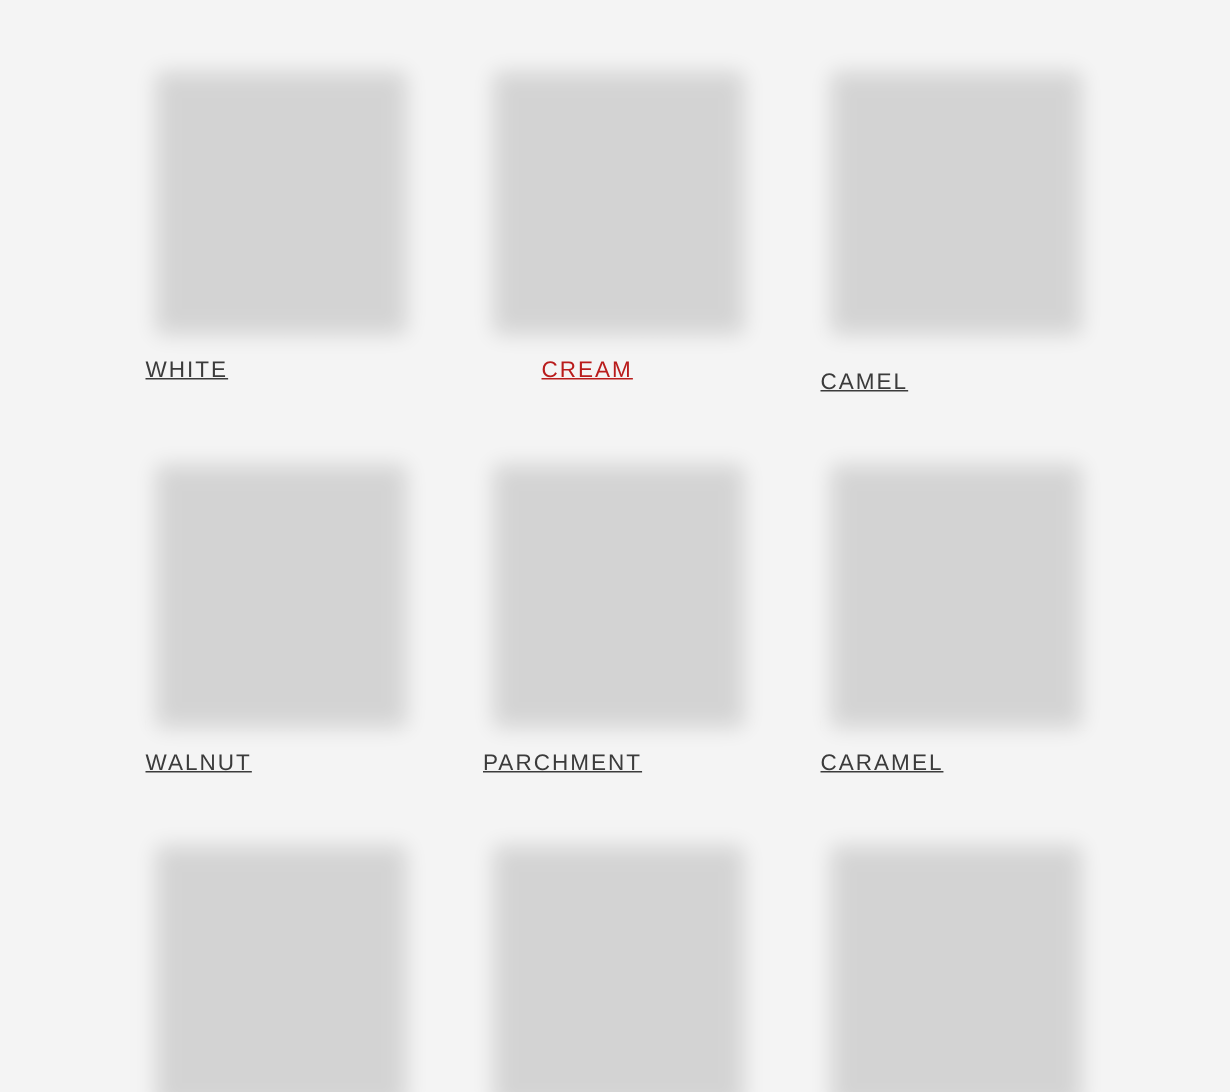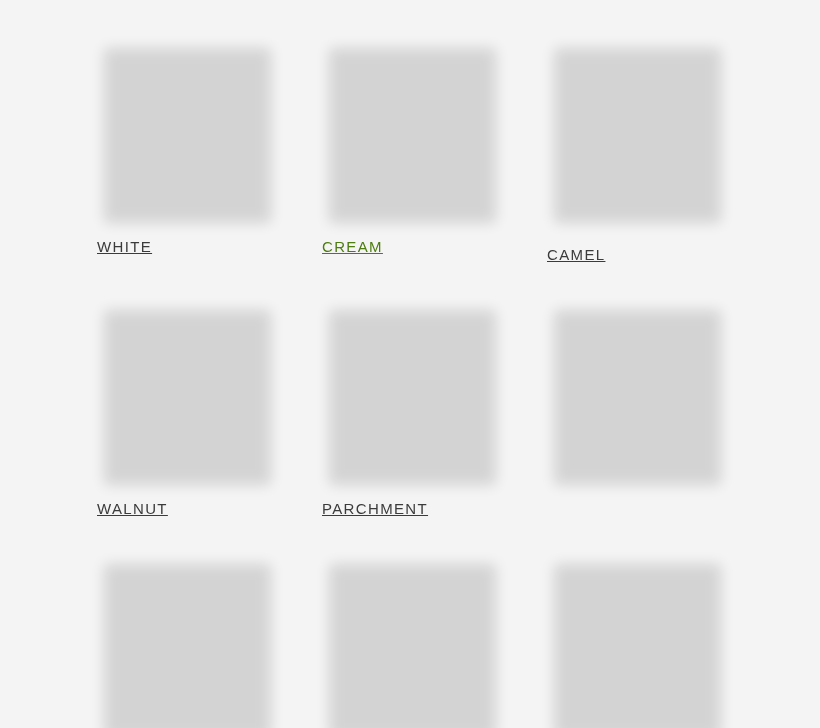--- a/index.html
+++ b/index.html
@@ -145,21 +145,21 @@
                 <stop offset="100%" stop-color="#ebe3d2" stop-opacity="0.30"></stop>
               </linearGradient>
             </defs>
             <rect width="181" height="187" fill="#f6f0e4"></rect>
             <rect width="181" height="187" fill="url(#wv1a)"></rect>
             <rect width="181" height="187" fill="url(#wv1b)"></rect>
             <rect width="181" height="187" fill="url(#wv1g)"></rect>
           </svg>
         </div>
       </div>
-      <div class="swatch-label" style="color: #4d7c0f;">CREAM</div>
+      <div class="swatch-label" style="color: #b91c1c; margin-left: 39px;">CREAM</div>
     </div>
     <div class="swatch-cell">
       <div class="swatch-chip">
         <div class="swatch-shadow"></div>
         <div class="swatch-fabric">
           <svg viewBox="0 0 181 187" preserveAspectRatio="none" xmlns="http://www.w3.org/2000/svg">
             <defs>
               <pattern id="wv2a" width="3.2" height="3.2" patternUnits="userSpaceOnUse" patternTransform="rotate(45)">
                 <rect width="0.9" height="3.2" fill="#dbc5a0" opacity="0.16"></rect>
               </pattern>
@@ -253,20 +253,21 @@
                 <stop offset="100%" stop-color="#b98c52" stop-opacity="0.30"></stop>
               </linearGradient>
             </defs>
             <rect width="181" height="187" fill="#cc9e63"></rect>
             <rect width="181" height="187" fill="url(#wv5a)"></rect>
             <rect width="181" height="187" fill="url(#wv5b)"></rect>
             <rect width="181" height="187" fill="url(#wv5g)"></rect>
           </svg>
         </div>
       </div>
+      <div class="swatch-label" style="color: rgb(59, 59, 59);">CARAMEL</div>
     </div>
     <div class="swatch-cell">
       <div class="swatch-chip">
         <div class="swatch-shadow"></div>
         <div class="swatch-fabric">
           <svg viewBox="0 0 181 187" preserveAspectRatio="none" xmlns="http://www.w3.org/2000/svg">
             <defs>
               <pattern id="wv6a" width="3" height="3" patternUnits="userSpaceOnUse" patternTransform="rotate(45)">
                 <rect width="1.1" height="3" fill="#736b62" opacity="0.3"></rect>
               </pattern>

